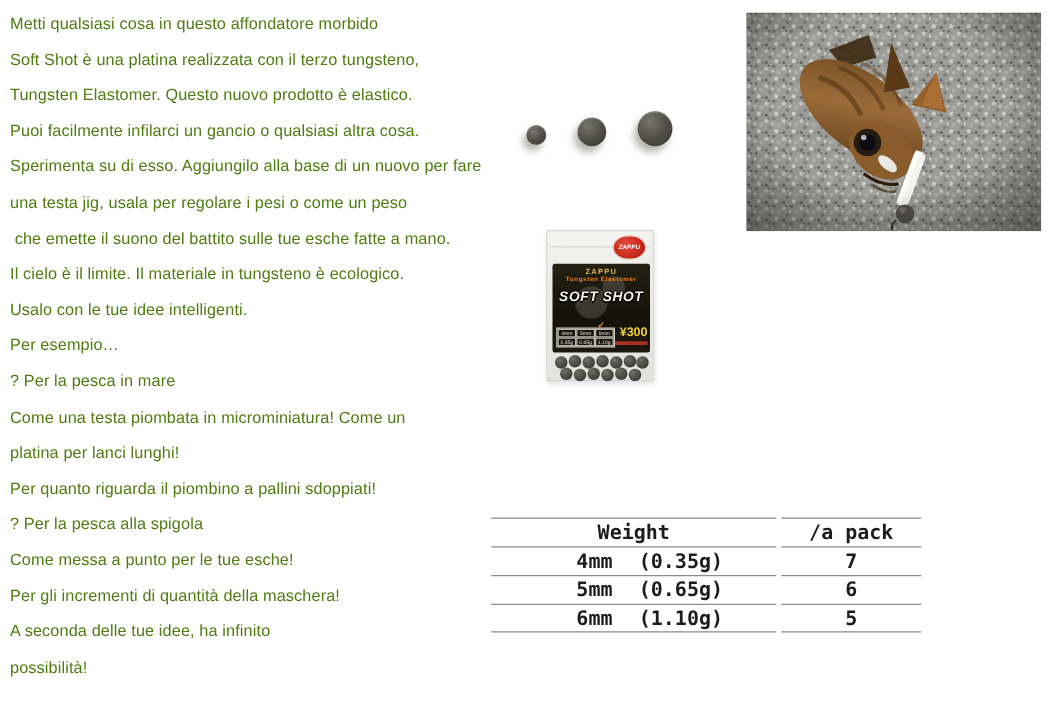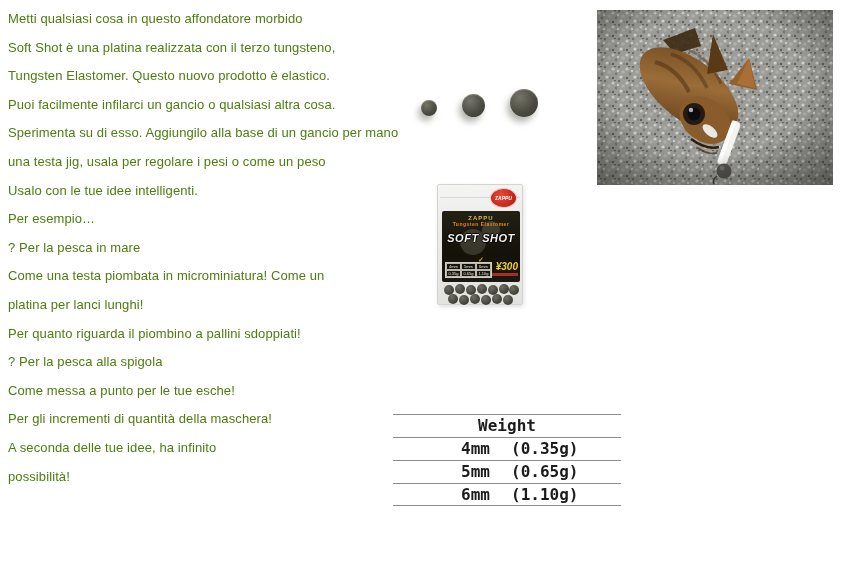--- a/index.html
+++ b/index.html
@@ -56,21 +56,21 @@
     text-shadow:0 1px 0 #000, 1px 0 0 #000, -1px 0 0 #000, 0 -1px 0 #000;
   }
   .label .bottom { position:absolute; left:3px; right:3px; bottom:4px; display:flex; align-items:flex-start; }
   .label .minigrid { display:grid; grid-template-columns:repeat(3,15px); border:0.5px solid #cfcfc6; }
   .label .minigrid .cell {
     width:15px; height:7px; border:0.5px solid #b9b9b0; color:#e6e6dc;
     font-size:4px; line-height:6px; overflow:hidden;
   }
   .label .check { position:absolute; left:36px; bottom:18px; color:#e8971e; font-size:7px; font-weight:bold; }
   .label .pricebox { margin-left:auto; text-align:right; }
-  .label .price { font-size:10px; font-weight:bold; font-style:italic; color:#f2cf3a; line-height:10px; }
+  .label .price { font-size:10px; font-weight:bold; color:#f2cf3a; line-height:10px; }
   .label .pricenote { display:block; margin-top:1px; margin-left:auto; width:26px; height:3px; background:#c23524; opacity:0.85; }
   .bag .ball {
     position:absolute; width:10px; height:10px; border-radius:50%;
     background:radial-gradient(circle at 35% 30%, #6e6e64, #46463e 60%, #34342c);
   }
 
   
   .fish-photo { position:absolute; left:597px; top:10px; width:236px; height:175px; }
 
   
@@ -90,22 +90,24 @@
 </head>
 <body>
 
 <div id="page">
 
   <div class="desc">
     <div class="line">Metti qualsiasi cosa in questo affondatore morbido</div>
     <div class="line">Soft Shot è una platina realizzata con il terzo tungsteno,</div>
     <div class="line">Tungsten Elastomer. Questo nuovo prodotto è elastico.</div>
     <div class="line">Puoi facilmente infilarci un gancio o qualsiasi altra cosa.</div>
-    <div class="line">Sperimenta su di esso. Aggiungilo alla base di un gancio per mano</div>
+    <div class="line">Sperimenta su di esso. Aggiungilo alla base di un nuovo per fare</div>
     <div class="line">una testa jig, usala per regolare i pesi o come un peso</div>
+    <div class="line"> che emette il suono del battito sulle tue esche fatte a mano.</div>
+    <div class="line">Il cielo è il limite. Il materiale in tungsteno è ecologico.</div>
     <div class="line">Usalo con le tue idee intelligenti.</div>
     <div class="line">Per esempio…</div>
     <div class="line">? Per la pesca in mare</div>
     <div class="line">Come una testa piombata in microminiatura! Come un</div>
     <div class="line">platina per lanci lunghi!</div>
     <div class="line">Per quanto riguarda il piombino a pallini sdoppiati!</div>
     <div class="line">? Per la pesca alla spigola</div>
     <div class="line">Come messa a punto per le tue esche!</div>
     <div class="line">Per gli incrementi di quantità della maschera!</div>
     <div class="line">A seconda delle tue idee, ha infinito</div>
@@ -229,14 +231,28 @@
     <div class="row">
       <span class="size">5mm</span>
       <span class="grams">(0.65g)</span>
     </div>
     <div class="row">
       <span class="size">6mm</span>
       <span class="grams">(1.10g)</span>
     </div>
   </div>
 
+  <div class="spec spec-right">
+    <div class="row hdr">
+      <span>/a pack</span>
+    </div>
+    <div class="row">
+      <span>7</span>
+    </div>
+    <div class="row">
+      <span>6</span>
+    </div>
+    <div class="row">
+      <span>5</span>
+    </div>
+  </div>
 
 </div>
 
 </body></html>

